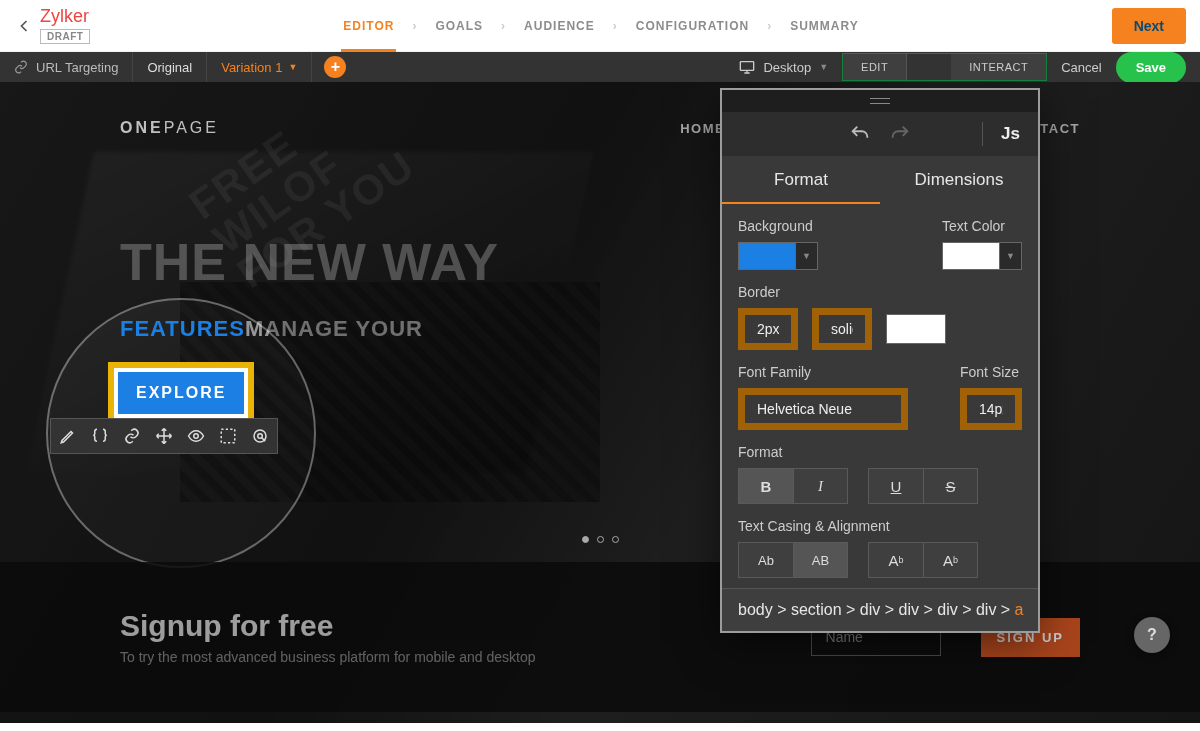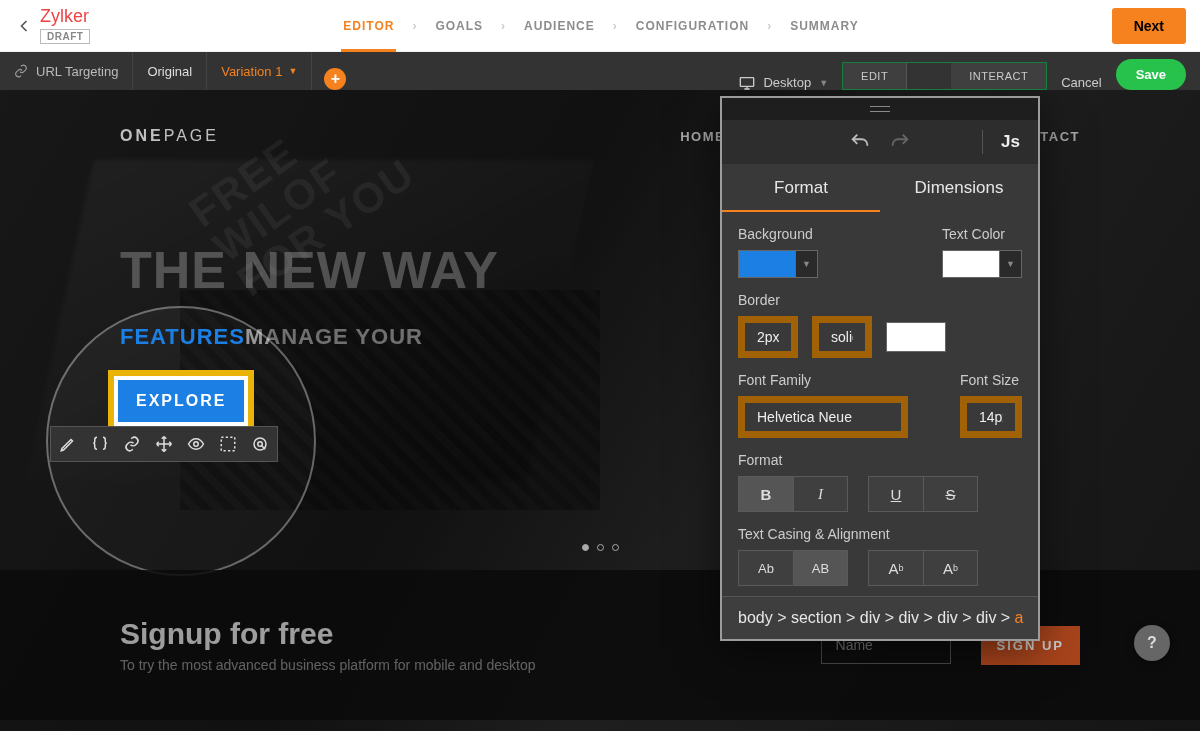--- a/index.html
+++ b/index.html
@@ -20,23 +20,23 @@
   .topbar{height:52px;display:flex;align-items:center;padding:0 14px;border-bottom:1px solid #eee;}
   .back-icon{width:20px;height:20px;color:#555;margin-right:6px;cursor:pointer;}
   .project{display:flex;flex-direction:column;line-height:1.1;}
   .project-name{font-size:18px;color:#ef4444;}
   .draft-badge{font-size:10px;font-weight:600;color:#888;border:1px solid #bbb;padding:1px 6px;margin-top:2px;letter-spacing:.5px;display:inline-block;width:max-content;}
   .steps{flex:1;display:flex;justify-content:center;align-items:center;gap:18px;font-size:12px;letter-spacing:1px;color:var(--topnav-gray);font-weight:600;}
   .step{position:relative;cursor:pointer;}
   .step.active{color:var(--orange);}
   .step.active::after{content:"";position:absolute;left:-2px;right:-2px;bottom:-19px;height:3px;background:var(--orange);}
   .step-arrow{color:#ccc;font-size:12px;}
-  .next-btn{background:var(--orange);color:#000000;border:none;padding:10px 22px;border-radius:3px;font-size:14px;font-weight:600;cursor:pointer;}
-  
-  .subbar{height:38px;background:#333;display:flex;align-items:flex-end;color:#ddd;font-size:13px;}
+  .next-btn{background:var(--orange);color:#0c4a6e;border:none;padding:10px 22px;border-radius:3px;font-size:14px;font-weight:600;cursor:pointer;}
+  
+  .subbar{height:30px;background:#333;display:flex;align-items:center;color:#ddd;font-size:13px;}
   .url-target{display:flex;align-items:center;gap:8px;padding:0 14px;height:100%;border-right:1px solid #444;color:#bbb;cursor:pointer;}
   .link-icon{width:14px;height:14px;color:#999;}
   .tabs{display:flex;align-items:center;height:100%;}
   .tab{padding:0 14px;height:100%;display:flex;align-items:center;cursor:pointer;border-right:1px solid #444;}
   .tab.active{color:var(--orange);}
   .tab-caret{font-size:9px;margin-left:6px;color:var(--orange);}
   .add-btn{width:22px;height:22px;border-radius:50%;background:var(--orange);color:#fff;font-weight:bold;display:flex;align-items:center;justify-content:center;margin-left:12px;cursor:pointer;font-size:16px;}
   .spacer{flex:1;}
   .device{display:flex;align-items:center;gap:8px;padding:0 14px;color:#ccc;cursor:pointer;}
   .desktop-icon{width:16px;height:14px;}
@@ -71,21 +71,21 @@
   .explore-wrap{position:absolute;top:280px;left:108px;padding:4px;background:#fff;border:6px solid #eab308;}
   .explore-btn{background:var(--blue);color:#fff;font-weight:800;letter-spacing:2px;font-size:16px;padding:12px 18px;cursor:pointer;border:none;}
   
   .elem-toolbar{position:absolute;top:336px;left:50px;height:36px;background:#333;border:1px solid #555;display:flex;align-items:center;padding:0 8px;gap:14px;}
   .elem-toolbar .tb-icon{width:18px;height:18px;color:#ddd;cursor:pointer;}
   
   .dots{position:absolute;left:0;right:0;top:454px;display:flex;gap:8px;justify-content:center;}
   .dot{width:7px;height:7px;border-radius:50%;border:1px solid #aaa;}
   .dot.filled{background:#aaa;}
   
-  .signup-strip{position:absolute;left:0;right:0;top:480px;height:150px;background:rgba(10,10,10,.85);padding:28px 120px;display:flex;align-items:center;gap:30px;color:#e9e9e9;}
+  .signup-strip{position:absolute;left:0;right:0;top:480px;height:150px;background:rgba(10,10,10,.85);padding:28px 120px;display:flex;align-items:center;gap:40px;color:#e9e9e9;}
   .signup-text h2{margin:0 0 6px 0;font-size:30px;font-weight:700;color:rgba(255,255,255,.6);}
   .signup-text p{margin:0;font-size:14px;color:rgba(255,255,255,.35);}
   .signup-input{background:transparent;border:1px solid rgba(255,255,255,.25);color:#a16207;padding:10px 14px;font-size:14px;width:130px;}
   .signup-btn{background:#cf5321;color:#fff;border:none;padding:12px 16px;font-size:13px;font-weight:700;letter-spacing:2px;cursor:pointer;opacity:.8;}
   
   .panel{position:absolute;top:6px;right:160px;width:320px;background:#393939;border:2px solid #9c9c9c;display:flex;flex-direction:column;box-shadow:0 10px 40px rgba(0,0,0,.5);}
   .panel-grip{height:22px;background:#1e1e1e;display:flex;align-items:center;justify-content:center;cursor:grab;}
   .grip-lines{width:20px;height:6px;border-top:1px solid #888;border-bottom:1px solid #888;}
   .panel-top{height:44px;background:#2d2d2d;display:flex;align-items:center;justify-content:center;gap:18px;position:relative;}
   .icon-btn{width:22px;height:22px;color:#bbb;cursor:pointer;}

